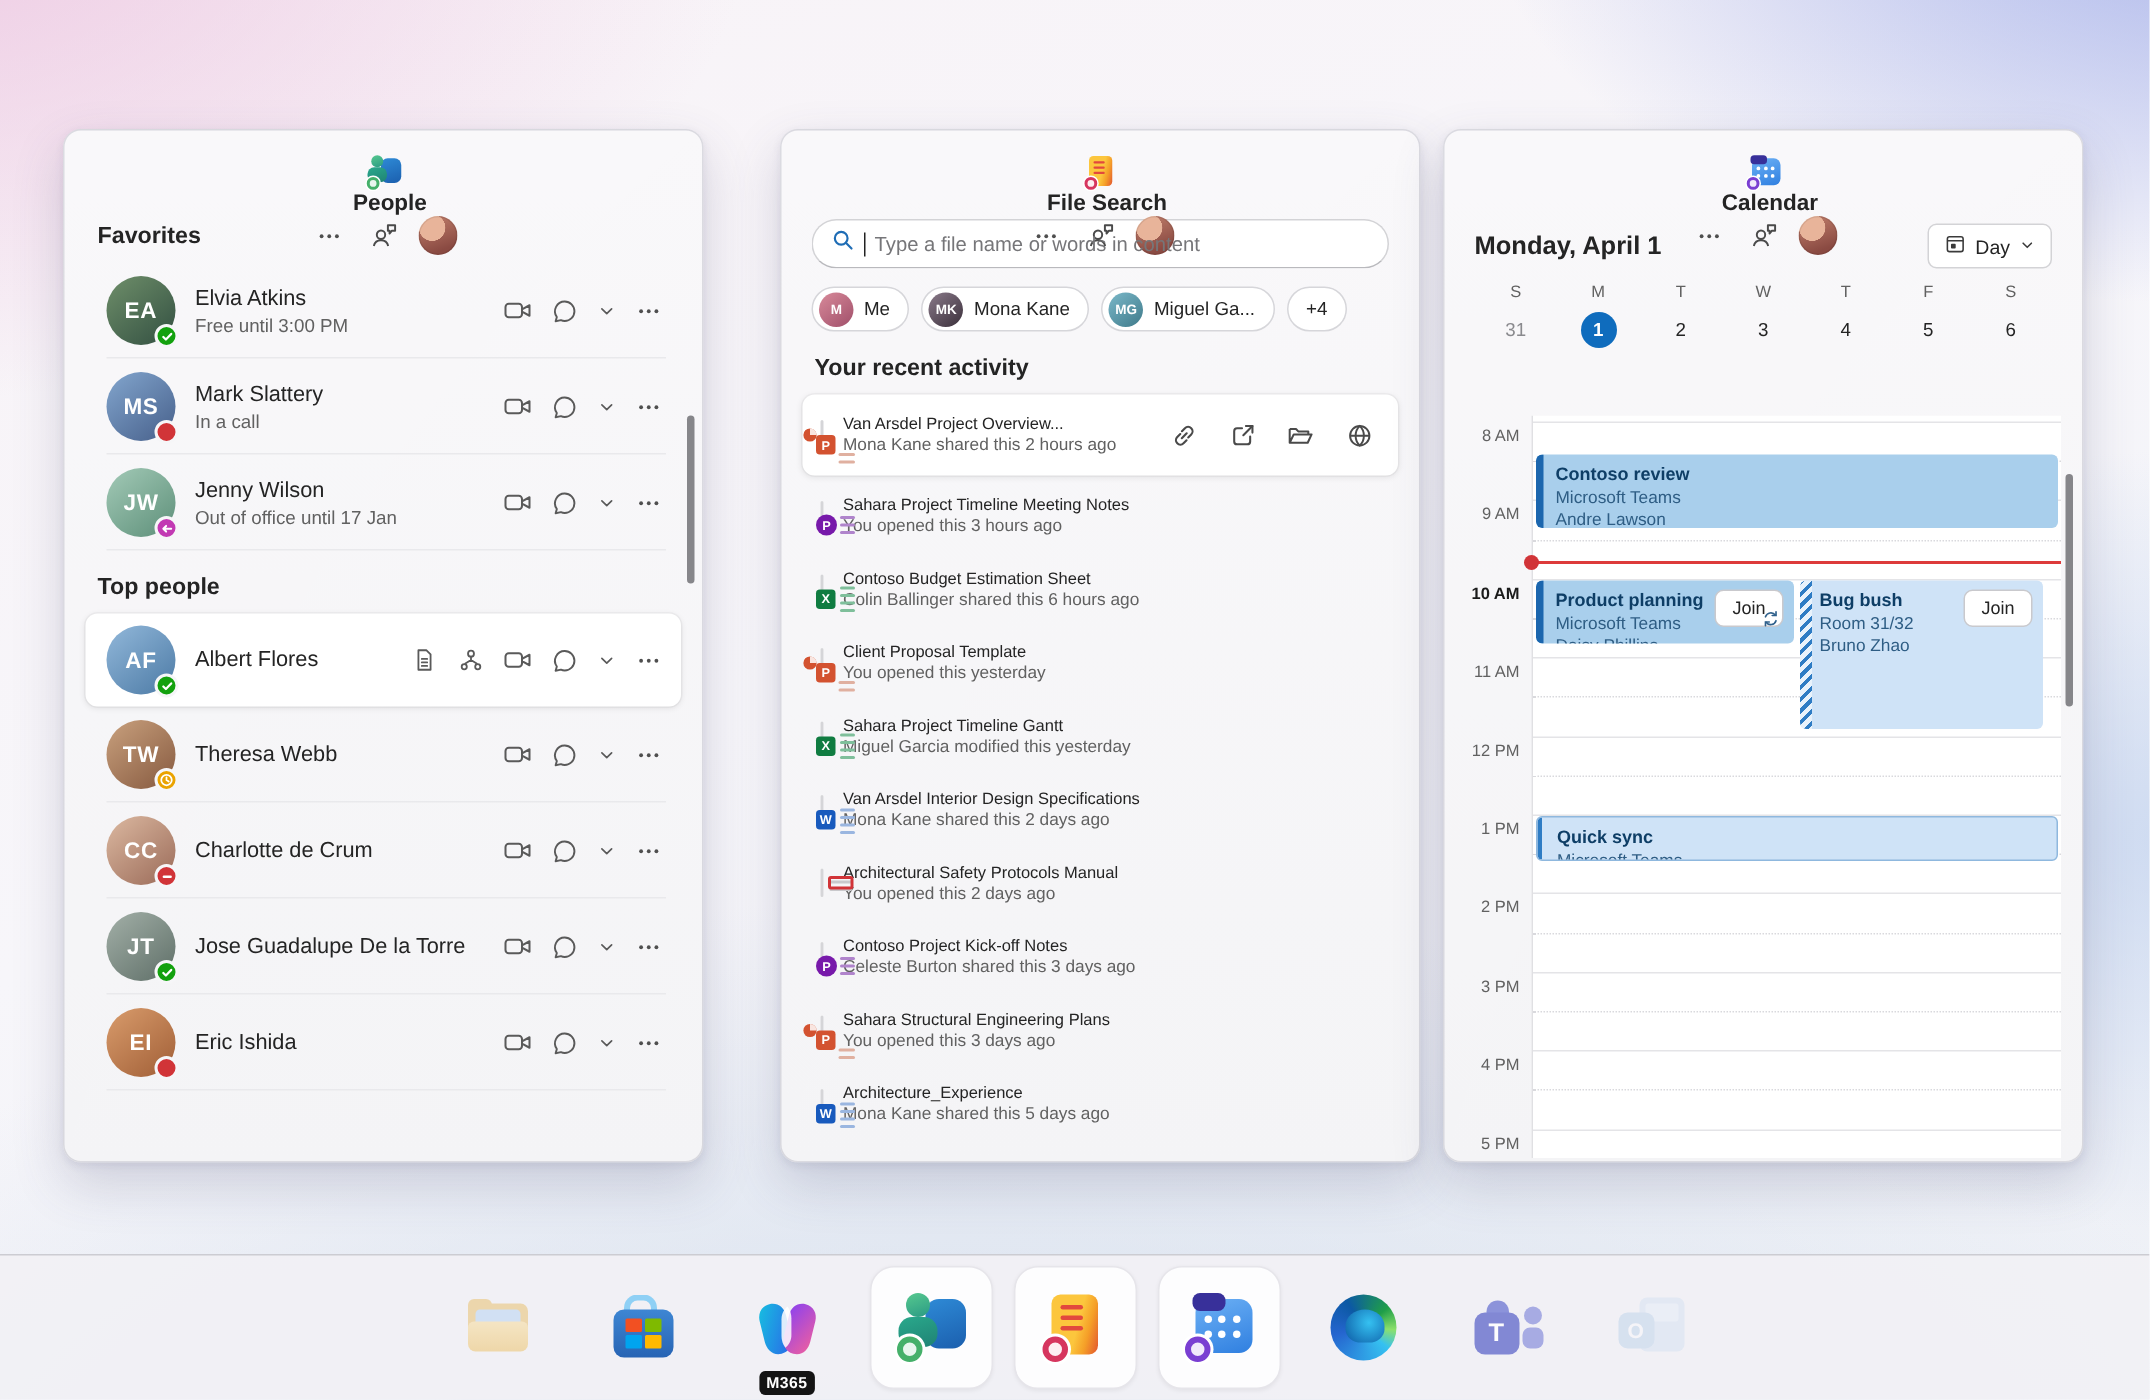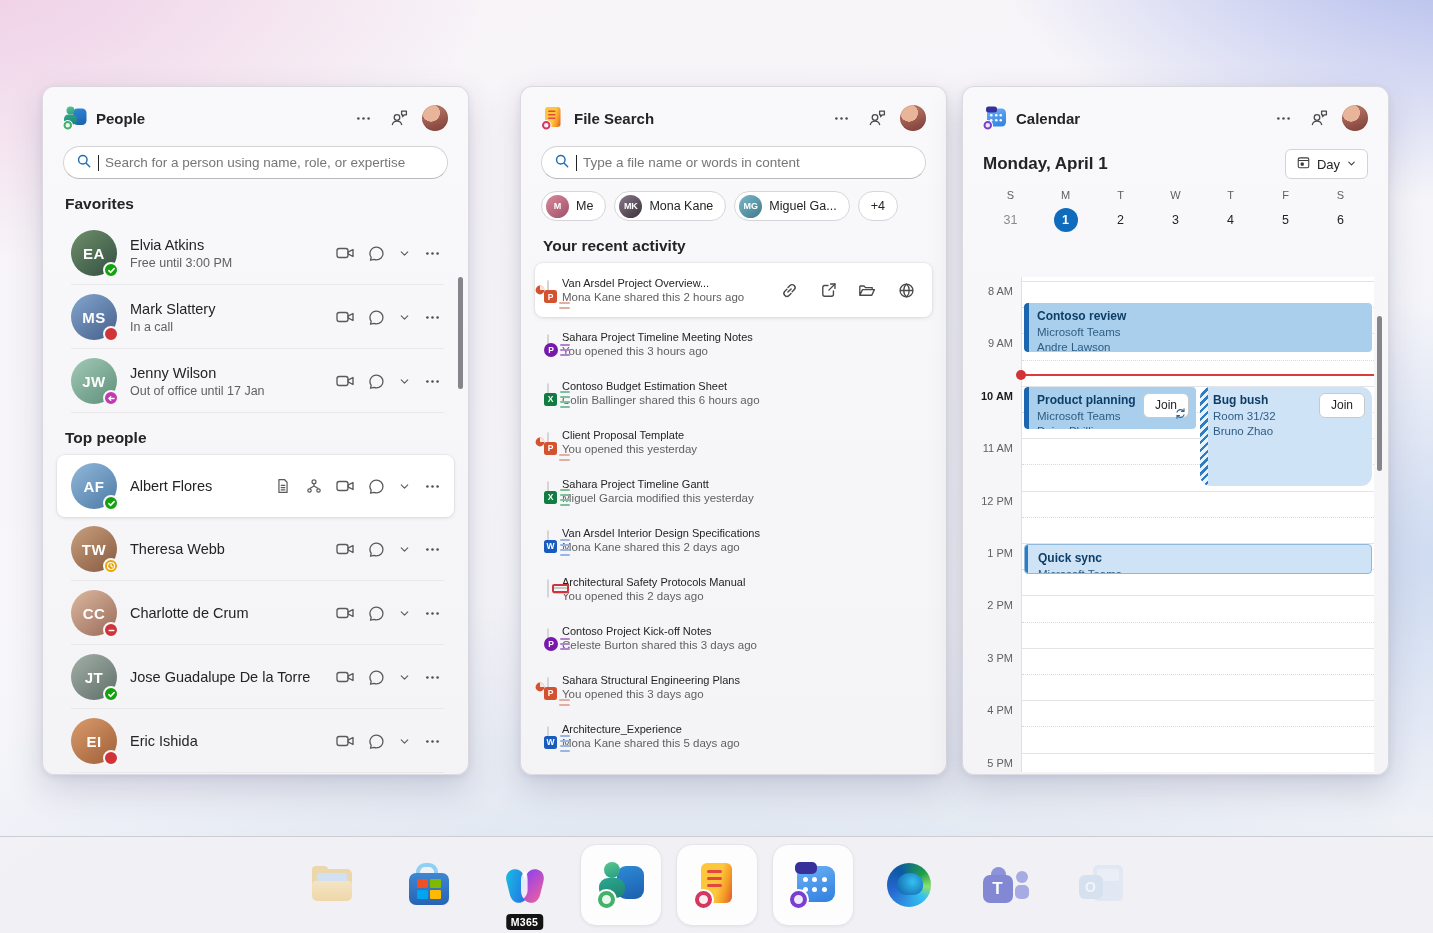--- a/index.html
+++ b/index.html
@@ -21,21 +21,21 @@
     background:linear-gradient(180deg,#f9f8fa 0%,#f4f4f6 100%);
     border:1px solid rgba(130,130,150,.25);
     border-radius:12px;
     box-shadow:0 14px 34px rgba(70,70,110,.20), 0 2px 6px rgba(70,70,110,.10);
     overflow:hidden;
   }
   #win-people { left:42px; }
   #win-files  { left:520px; }
   #win-cal    { left:962px; }
 
-  .win-header { display:flex; align-items:center; height:30px; margin:16px 20px 0 20px; }
+  .win-header { display:flex; align-items:center; height:30px; margin:16px 20px 0 20px;flex-direction:column; }
   .win-title { font-size:15px; font-weight:700; color:#242424; margin-left:9px; flex:1; }
   .win-actions { display:flex; align-items:center; gap:10px; }
   .iconbtn { background:none; border:none; width:26px; height:26px; display:flex; align-items:center; justify-content:center; cursor:pointer; }
   .avatar { width:26px; height:26px; border-radius:50%; border:none; cursor:pointer;
     background:radial-gradient(circle at 35% 30%, #e8b49a 0 35%, transparent 36%), linear-gradient(160deg,#c4826e 0%,#8a4a42 80%); 
     box-shadow:inset 0 0 0 1px rgba(0,0,0,.08); }
 
   .searchbox {
     margin:13px 20px 0 20px; height:33px; background:#fff;
     border:1px solid #d3d3d6; border-bottom-color:#b9b9bd; border-radius:17px;
@@ -152,28 +152,20 @@
         </button>
       <button class="iconbtn js-ic">
           <svg width="20" height="20" viewBox="0 0 20 20" fill="none" stroke="#4a4a4a" stroke-width="1.3" stroke-linejoin="round">
             <circle cx="8" cy="9.5" r="2.8"></circle>
             <path d="M3.2 17c.6-2.4 2.5-3.8 4.8-3.8s4.2 1.4 4.8 3.8"></path>
             <path d="M12.6 3.2h4.8v3.6h-2.1l-1.6 1.9V6.8h-1.1z"></path>
           </svg>
         </button>
       <button class="avatar"></button>
     </div>
-  </div>
-  <div class="searchbox">
-    <span class="js-ic"><svg width="16" height="16" viewBox="0 0 20 20" fill="none" stroke="#1f6db5" stroke-width="1.8" stroke-linecap="round">
-          <circle cx="8.5" cy="8.5" r="5.3"></circle>
-          <path d="M12.8 12.8l4.3 4.3"></path>
-        </svg></span>
-    <span class="caret"></span>
-    <span class="ph">Search for a person using name, role, or expertise</span>
   </div>
   <div id="people-sections">
       <div class="sec-title">Favorites</div>
       <div class="plist">
         <div class="prow divided">
         <div class="pav">
           <div class="circle" style="background:linear-gradient(140deg,#6f8f6a,#324f41)">EA</div>
           <span class="badge" style="background:#13a10e">
               <svg width="9" height="9" viewBox="0 0 12 12" fill="none" stroke="#fff" stroke-width="2" stroke-linecap="round" stroke-linejoin="round">
                 <path d="M2.5 6.2l2.3 2.3 4.7-5"></path>
@@ -779,21 +771,21 @@
       <div class="eline">Microsoft Teams</div>
       <div class="eline">Daisy Phillips</div>
       <button class="join-btn">Join</button>
       <span class="recur"><svg width="13" height="13" viewBox="0 0 20 20" fill="none" stroke="#30618c" stroke-width="1.7" stroke-linecap="round">
               <path d="M4.6 8a5.8 5.8 0 0 1 10.2-1.6"></path>
               <path d="M15.4 2.8v3.9h-3.9"></path>
               <path d="M15.4 12a5.8 5.8 0 0 1-10.2 1.6"></path>
               <path d="M4.6 17.2v-3.9h3.9"></path>
             </svg></span>
     </div>
-        <div class="event striped" style="top:109.8px; height:99.13199999999998px; left:calc(50% + 2px); right:2px;border-radius:11px;">
+        <div class="event striped" style="top:109.8px; height:99.13199999999998px; left:calc(50% + 2px); right:12px;">
       <span class="bar"></span>
       <div class="etitle">Bug bush</div>
       <div class="eline">Room 31/32</div>
       <div class="eline">Bruno Zhao</div>
       <button class="join-btn">Join</button>
 
     </div>
         <div class="event outline" style="top:267px; height:30px; left:2px; right:2px;">
       <span class="bar"></span>
       <div class="etitle">Quick sync</div>

